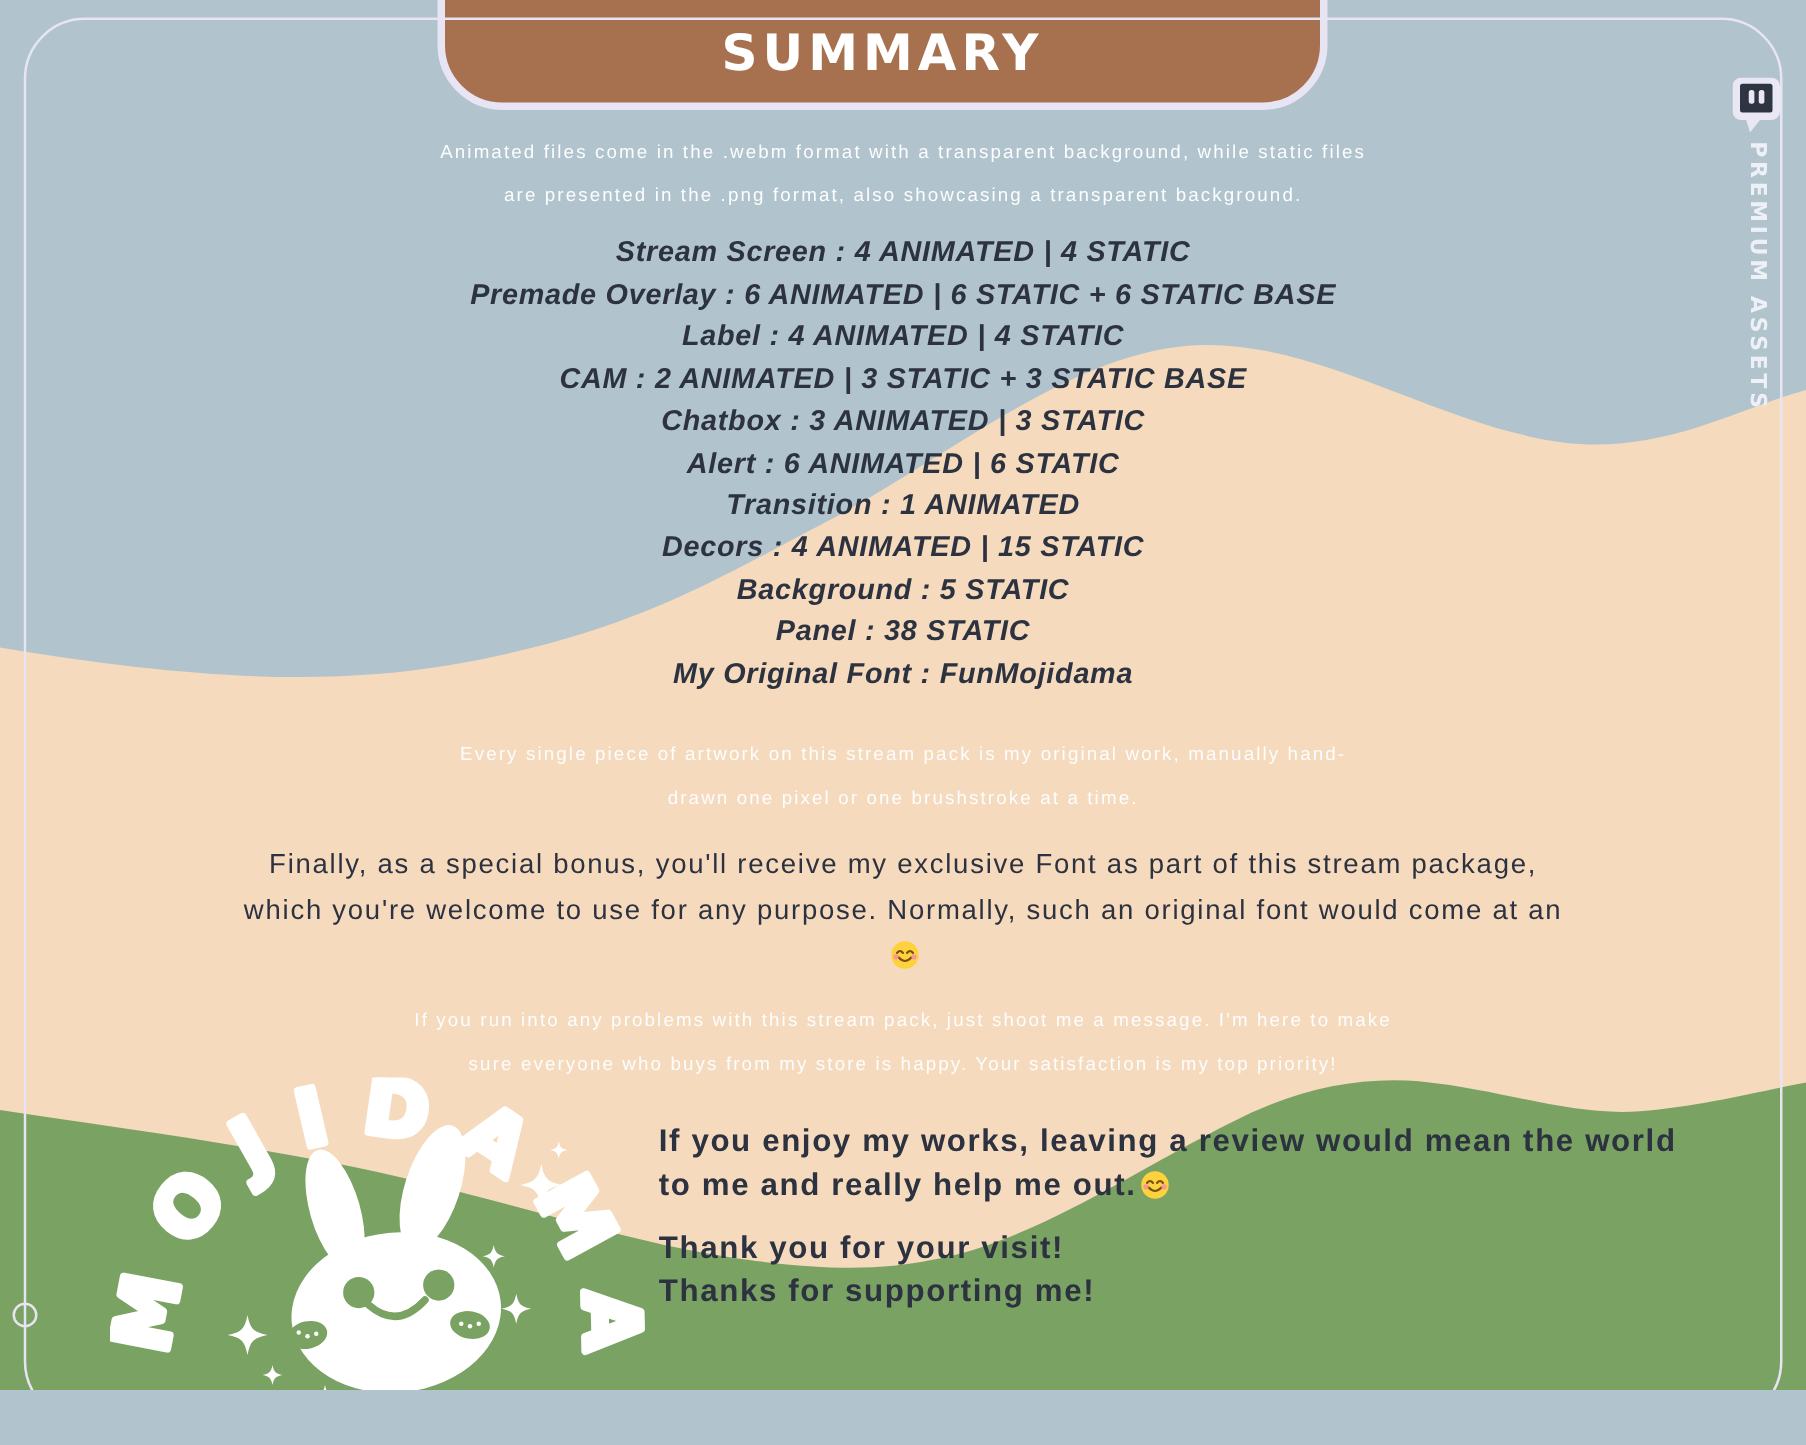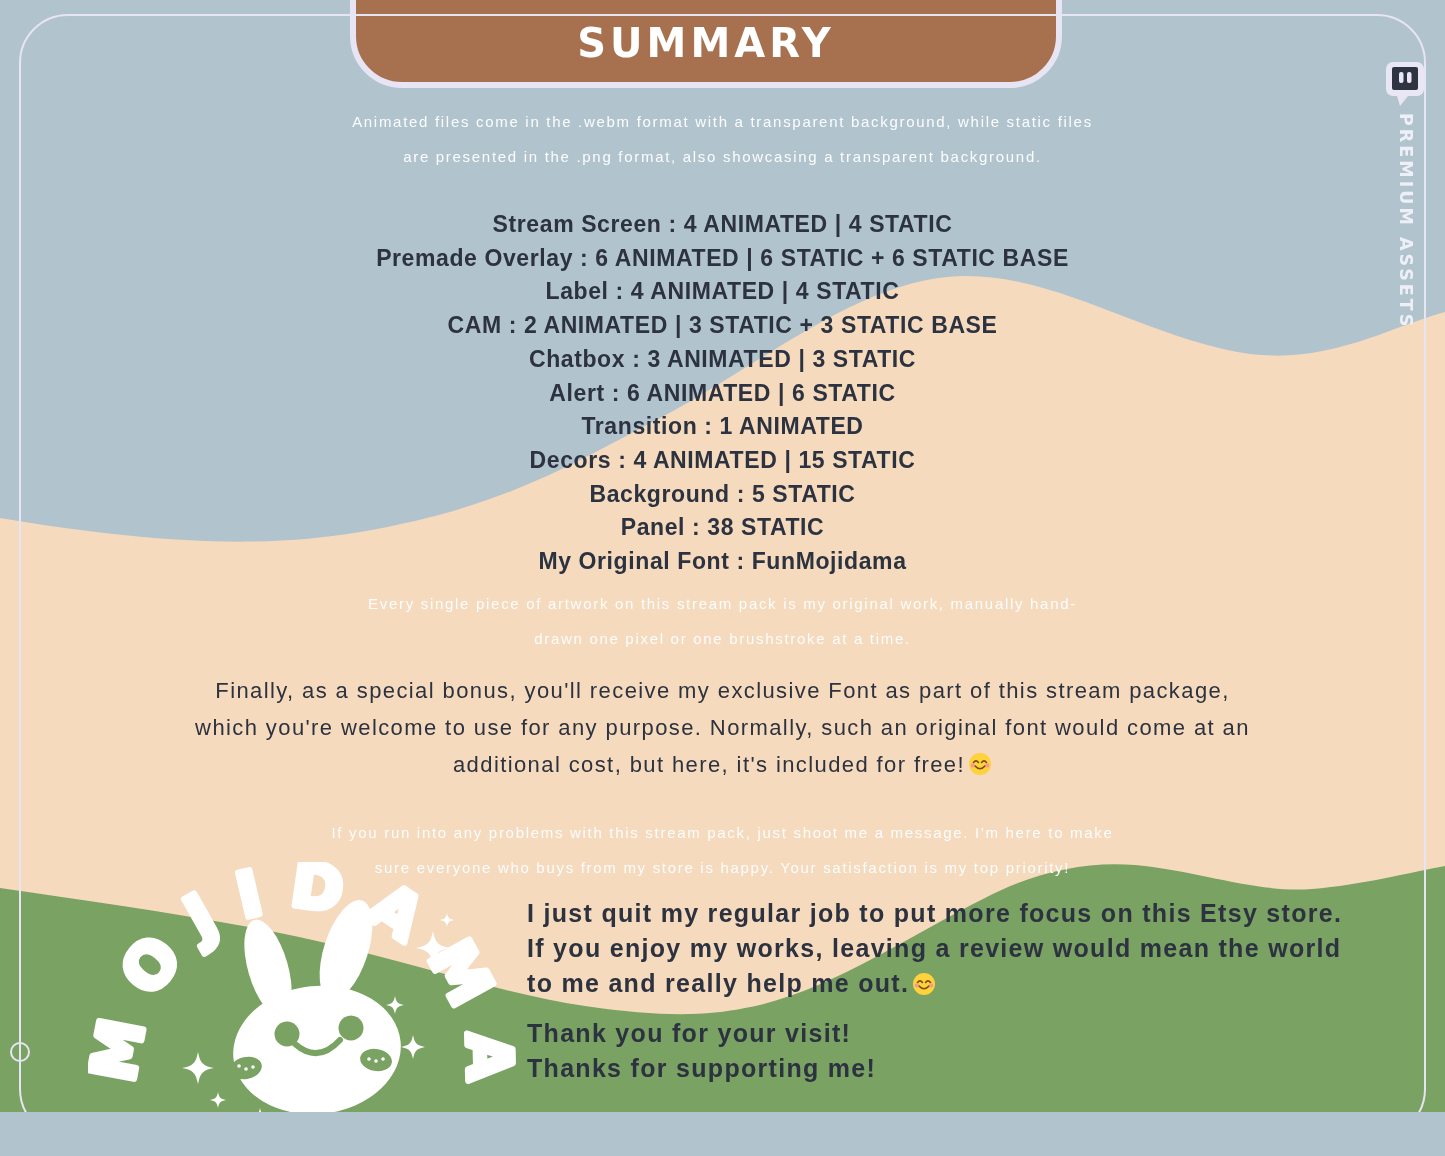--- a/index.html
+++ b/index.html
@@ -25,24 +25,24 @@
   .side-label{position:absolute;left:1396px;top:113px;writing-mode:vertical-rl;text-orientation:mixed;
           color:#eef0f8;font-weight:700;font-size:17.5px;letter-spacing:3px;z-index:25;
           font-family:"DejaVu Sans",sans-serif;}
 
   
   .para{position:absolute;left:0;width:1445px;text-align:center;z-index:10;}
   .light{color:#fcfdfe;font-size:15px;line-height:35px;letter-spacing:1.7px;font-weight:400;}
   .darkp{color:#2c323f;font-size:22px;line-height:37px;letter-spacing:1.4px;font-weight:400;}
   .list{color:#2c323f;font-size:23px;line-height:33.7px;letter-spacing:0.6px;font-weight:700;}
   #intro{top:104px;}
-  #asset-list{top:208px;}
+  #asset-list{top:185px;font-style:italic;}
   #original{top:586px;}
   #bonus{top:672px;}
-  #support{top:799px;margin-top:16px;}
+  #support{top:799px;}
 
   .closing{position:absolute;left:527px;top:896px;z-index:10;color:#2c323f;font-weight:700;
           font-size:25px;line-height:35px;letter-spacing:1.3px;text-align:left;}
   .closing .gap{height:15px;}
 
   .emoji{display:inline-block;vertical-align:-4px;margin-left:3px;}
 
   #logo{position:absolute;left:88px;top:862px;z-index:12;}
 </style>
 </head>
@@ -103,38 +103,37 @@
 
   <div id="original" class="para light">
     <div>Every single piece of artwork on this stream pack is my original work, manually hand-</div>
     <div>drawn one pixel or one brushstroke at a time.</div>
   </div>
 
   <div id="bonus" class="para darkp">
     <div>Finally, as a special bonus, you'll receive my exclusive Font as part of this stream package,</div>
     <div>which you're welcome to use for any purpose. Normally, such an original font would come at an</div>
     <div>
-      <span>additional cost, but here, it's included for free!</span><span class="emoji"><svg width="24" height="24" viewBox="0 0 24 24">
+      <span class="emoji"><svg width="24" height="24" viewBox="0 0 24 24">
         <circle cx="12" cy="12" r="11" fill="#fdd23c"></circle>
         <path d="M5.6 10.4 Q8 7.2 10.4 10.4" stroke="#7a4f12" stroke-width="1.7" fill="none" stroke-linecap="round"></path>
         <path d="M13.6 10.4 Q16 7.2 18.4 10.4" stroke="#7a4f12" stroke-width="1.7" fill="none" stroke-linecap="round"></path>
         <path d="M7 14 Q12 19.5 17 14" stroke="#7a4f12" stroke-width="1.7" fill="none" stroke-linecap="round"></path>
         <circle cx="4.8" cy="13.4" r="2.1" fill="#f78bb0" opacity="0.85"></circle>
         <circle cx="19.2" cy="13.4" r="2.1" fill="#f78bb0" opacity="0.85"></circle>
       </svg></span>
     </div>
   </div>
 
   <div id="support" class="para light">
     <div>If you run into any problems with this stream pack, just shoot me a message. I'm here to make</div>
     <div>sure everyone who buys from my store is happy. Your satisfaction is my top priority!</div>
   </div>
 
   <div class="closing">
-    <div>I just quit my regular job to put more focus on this Etsy store.</div>
     <div>If you enjoy my works, leaving a review would mean the world</div>
     <div>
       <span>to me and really help me out.</span><span class="emoji"><svg width="24" height="24" viewBox="0 0 24 24">
         <circle cx="12" cy="12" r="11" fill="#fdd23c"></circle>
         <path d="M5.6 10.4 Q8 7.2 10.4 10.4" stroke="#7a4f12" stroke-width="1.7" fill="none" stroke-linecap="round"></path>
         <path d="M13.6 10.4 Q16 7.2 18.4 10.4" stroke="#7a4f12" stroke-width="1.7" fill="none" stroke-linecap="round"></path>
         <path d="M7 14 Q12 19.5 17 14" stroke="#7a4f12" stroke-width="1.7" fill="none" stroke-linecap="round"></path>
         <circle cx="4.8" cy="13.4" r="2.1" fill="#f78bb0" opacity="0.85"></circle>
         <circle cx="19.2" cy="13.4" r="2.1" fill="#f78bb0" opacity="0.85"></circle>
       </svg></span>

